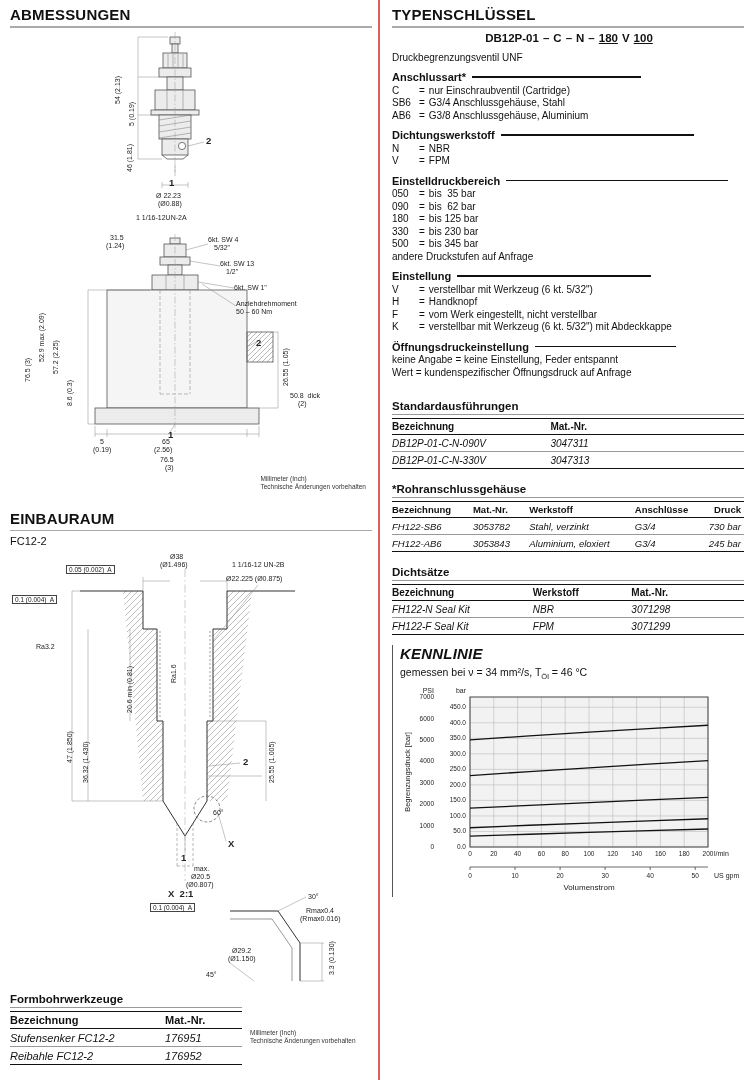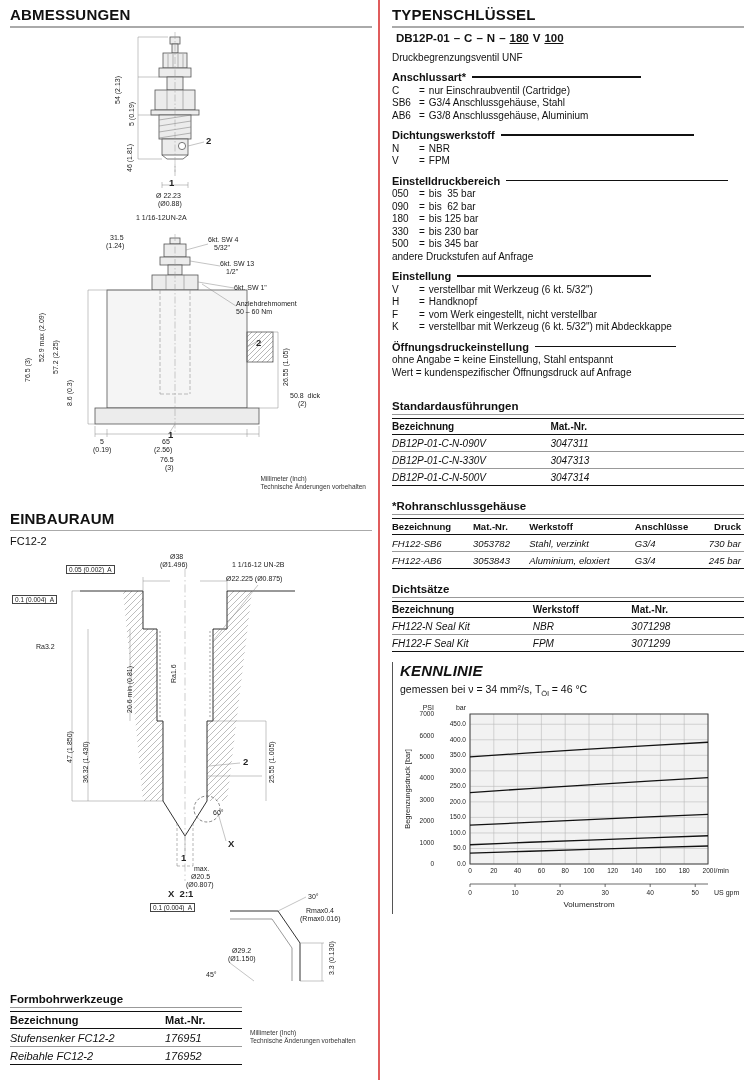--- a/index.html
+++ b/index.html
@@ -20,21 +20,21 @@
   .t-standard th:nth-child(1){width:45%;}
   .t-rohr{font-size:9.5px;}
   .t-rohr th:nth-child(1){width:23%}.t-rohr th:nth-child(2){width:16%}
   .t-rohr th:nth-child(3){width:30%}.t-rohr th:nth-child(4){width:19%}
   .t-rohr th:nth-child(5){width:12%}
   .t-rohr th:nth-child(5),.t-rohr td:nth-child(5){text-align:right;}
   .t-dicht th:nth-child(1){width:40%}.t-dicht th:nth-child(2){width:28%}.t-dicht th:nth-child(3){width:32%}
   .t-fbw{width:232px;font-size:11px;}
   .t-fbw th:nth-child(1){width:152px;}
 
-  #ts-code{font-weight:bold;font-size:11.5px;text-align:left;margin:0 2px 8px 0;}
+  #ts-code{font-weight:bold;font-size:11.5px;text-align:center;margin:0 2px 8px 0;}
   .code-part{margin-left:4px;}
   .code-part.u{text-decoration:underline;}
   .ts-section{margin-bottom:7px;}
   .ts-title-row{display:flex;align-items:center;margin-bottom:1.5px;}
   .ts-title{font-size:11px;font-weight:bold;white-space:nowrap;}
   .ts-rule{height:1.1px;background:#111;margin-left:6px;}
   .ts-section:nth-child(1) .ts-rule{width:42%}
   .ts-section:nth-child(2) .ts-rule{width:48%}
   .ts-section:nth-child(3) .ts-rule{width:55%}
   .ts-section:nth-child(4) .ts-rule{width:63%}
@@ -353,21 +353,21 @@
         <div class="ts-line"><span class="ts-key">V</span><span class="ts-eq">=</span><span class="ts-val">verstellbar mit Werkzeug (6 kt. 5/32")</span></div>
         <div class="ts-line"><span class="ts-key">H</span><span class="ts-eq">=</span><span class="ts-val">Handknopf</span></div>
         <div class="ts-line"><span class="ts-key">F</span><span class="ts-eq">=</span><span class="ts-val">vom Werk eingestellt, nicht verstellbar</span></div>
         <div class="ts-line"><span class="ts-key">K</span><span class="ts-eq">=</span><span class="ts-val">verstellbar mit Werkzeug (6 kt. 5/32") mit Abdeckkappe</span></div>
       </div>
       <div class="ts-section">
         <div class="ts-title-row">
           <span class="ts-title">Öffnungsdruckeinstellung</span>
           <span class="ts-rule"></span>
         </div>
-        <div class="ts-line plain">ohne Angabe = keine Einstellung, Stahl entspannt</div>
+        <div class="ts-line plain">keine Angabe = keine Einstellung, Feder entspannt</div>
         <div class="ts-line plain">Wert = kundenspezifischer Öffnungsdruck auf Anfrage</div>
       </div>
     </div>
 
   <div class="block-gap"></div>
   <div class="subhead">Standardausführungen</div>
   <table class="t-standard">
       <thead>
         <tr>
           <th>Bezeichnung</th>
@@ -375,24 +375,20 @@
         </tr>
       </thead>
       <tbody>
         <tr>
           <td>DB12P-01-C-N-090V</td>
           <td>3047311</td>
         </tr>
         <tr>
           <td>DB12P-01-C-N-330V</td>
           <td>3047313</td>
-        </tr>
-        <tr>
-          <td>DB12P-01-C-N-500V</td>
-          <td>3047314</td>
         </tr>
       </tbody>
     </table>
 
   <div class="block-gap"></div>
   <div class="subhead">*Rohranschlussgehäuse</div>
   <table class="t-rohr">
       <thead>
         <tr>
           <th>Bezeichnung</th>

